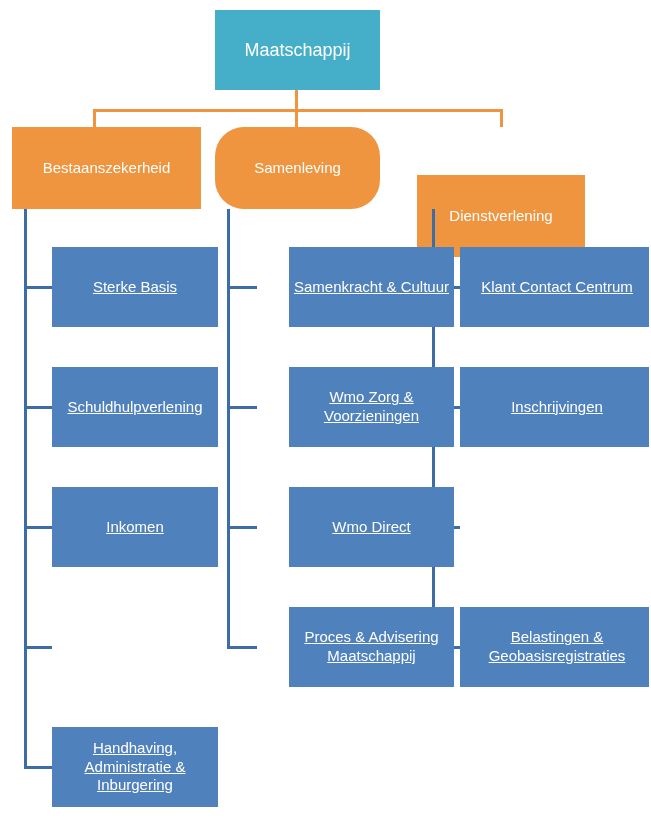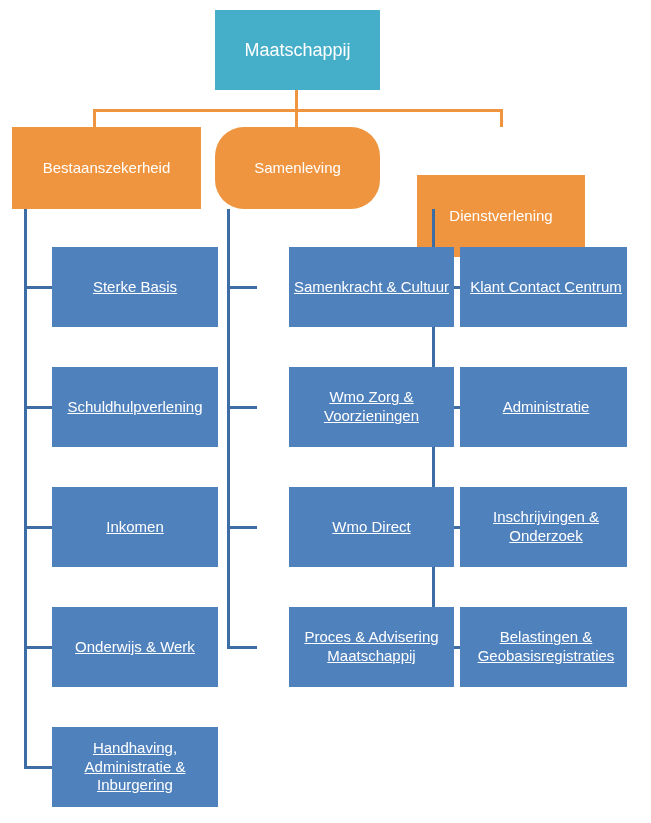--- a/index.html
+++ b/index.html
@@ -36,21 +36,21 @@
   #b2 { left: 215px; width: 165px; border-radius: 29px; }
   #b3 { left: 417px; width: 168px; margin-top: 48px; }
   .leaf {
     background: #4F81BD;
     font-size: 15px;
     height: 80px;
     text-decoration: underline;
   }
   .col1 { left: 52px;  width: 166px; }
   .col2 { left: 257px; width: 165px; margin-left: 32px; }
-  .col3 { left: 460px; width: 167px; padding-left: 9px; }
+  .col3 { left: 460px; width: 189px; padding-left: 9px; }
   .r1 { top: 247px; }
   .r2 { top: 367px; }
   .r3 { top: 487px; }
   .r4 { top: 607px; }
   .r5 { top: 727px; }
   .line { position: absolute; }
   .oline { background: #F0953F; }
   .bline { background: #3E6CA5; }
   
   #l-root-stub   { left: 295px; top: 90px;  width: 3px;   height: 20px; }
@@ -104,26 +104,24 @@
   <div class="line bline tick t-c2 t-r3"></div>
   <div class="line bline tick t-c2 t-r4"></div>
   <div class="line bline tick t-c3 t-r1"></div>
   <div class="line bline tick t-c3 t-r2"></div>
   <div class="line bline tick t-c3 t-r3"></div>
   <div class="line bline tick t-c3 t-r4"></div>
 
   <div class="node leaf col1 r1">Sterke Basis</div>
   <div class="node leaf col1 r3">Inkomen</div>
   <div class="node leaf col1 r2">Schuldhulpverlening</div>
-  <div class="node leaf col1 r4">Onderwijs &amp; Werk</div>
   <div class="node leaf col1 r5">Handhaving, Administratie &amp; Inburgering</div>
 
   <div class="node leaf col2 r1">Samenkracht &amp; Cultuur</div>
   <div class="node leaf col2 r3">Wmo Direct</div>
   <div class="node leaf col2 r2">Wmo Zorg &amp; Voorzieningen</div>
   <div class="node leaf col2 r4">Proces &amp; Advisering Maatschappij</div>
 
   <div class="node leaf col3 r1">Klant Contact Centrum</div>
-  <div class="node leaf col3 r2">Administratie</div>
-  <div class="node leaf col3 r3">Inschrijvingen &amp; Onderzoek</div>
+  <div class="node leaf col3 r2">Inschrijvingen</div>
   <div class="node leaf col3 r4">Belastingen &amp; Geobasisregistraties</div>
 
 </div>
 
 </body></html>

